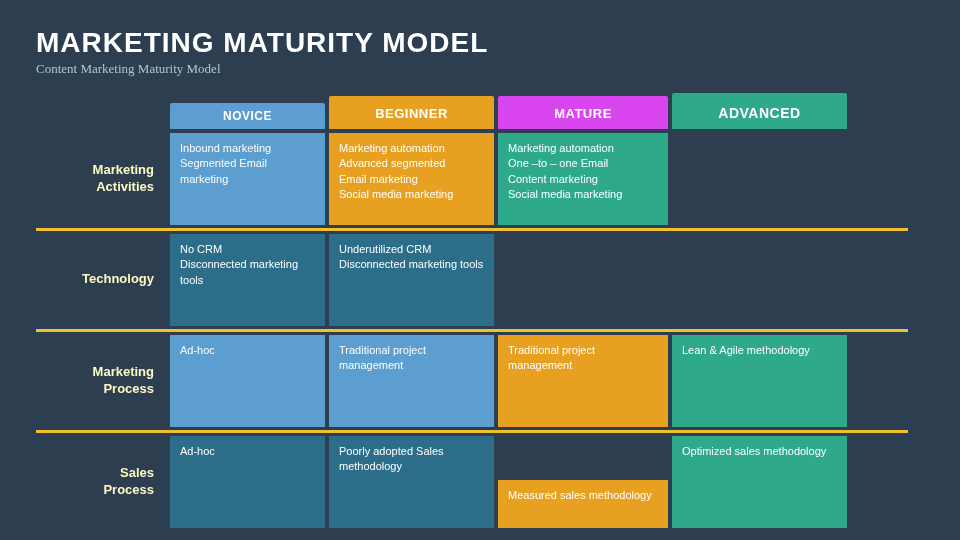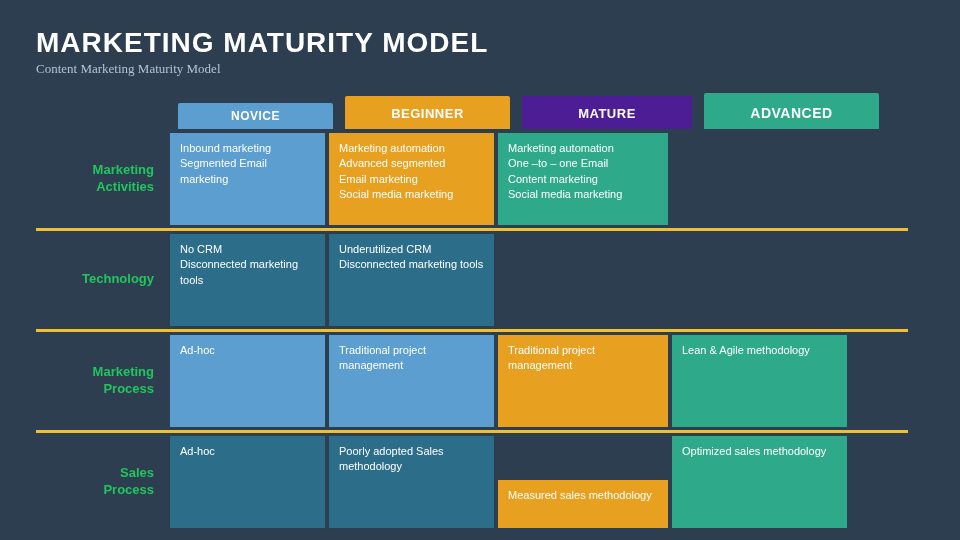--- a/index.html
+++ b/index.html
@@ -44,21 +44,21 @@
       flex: 1;
       margin-top: 10px;
       display: flex;
       flex-direction: column;
     }
 
     
     .col-headers {
       display: grid;
       grid-template-columns: 130px 155px 165px 170px 175px;
-      gap: 12px;
+      gap: 4px;
       margin-bottom: 4px;
       align-items: end;
     }
 
     .col-header-empty {
       
     }
 
     .col-header {
       padding: 8px 10px;
@@ -76,21 +76,21 @@
       padding: 6px 10px;
     }
 
     .col-header.beginner {
       background: #e8a020;
       font-size: 13px;
       padding: 10px 10px 8px 10px;
     }
 
     .col-header.mature {
-      background: #4c1d95;
+      background: #d946ef;
       font-size: 13px;
       padding: 10px 10px 8px 10px;
     }
 
     .col-header.advanced {
       background: #2eaa8a;
       font-size: 14px;
       padding: 12px 10px 8px 10px;
     }
 
@@ -112,21 +112,21 @@
     .row-label {
       display: flex;
       align-items: center;
       justify-content: flex-end;
       padding-right: 12px;
     }
 
     .row-label-text {
       font-size: 13px;
       font-weight: 800;
-      color: #22c55e;
+      color: #fef9c3;
       text-align: right;
       line-height: 1.3;
     }
 
     .cell {
       padding: 8px 10px;
       font-size: 11px;
       line-height: 1.4;
       color: #ffffff;
       display: flex;

